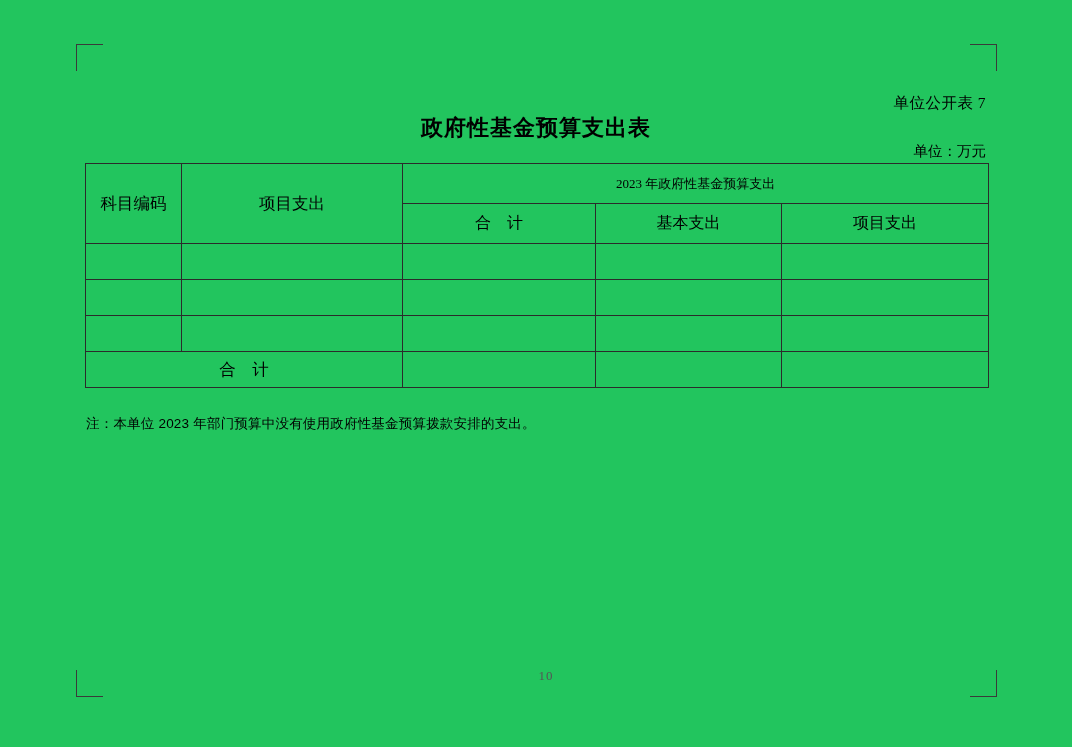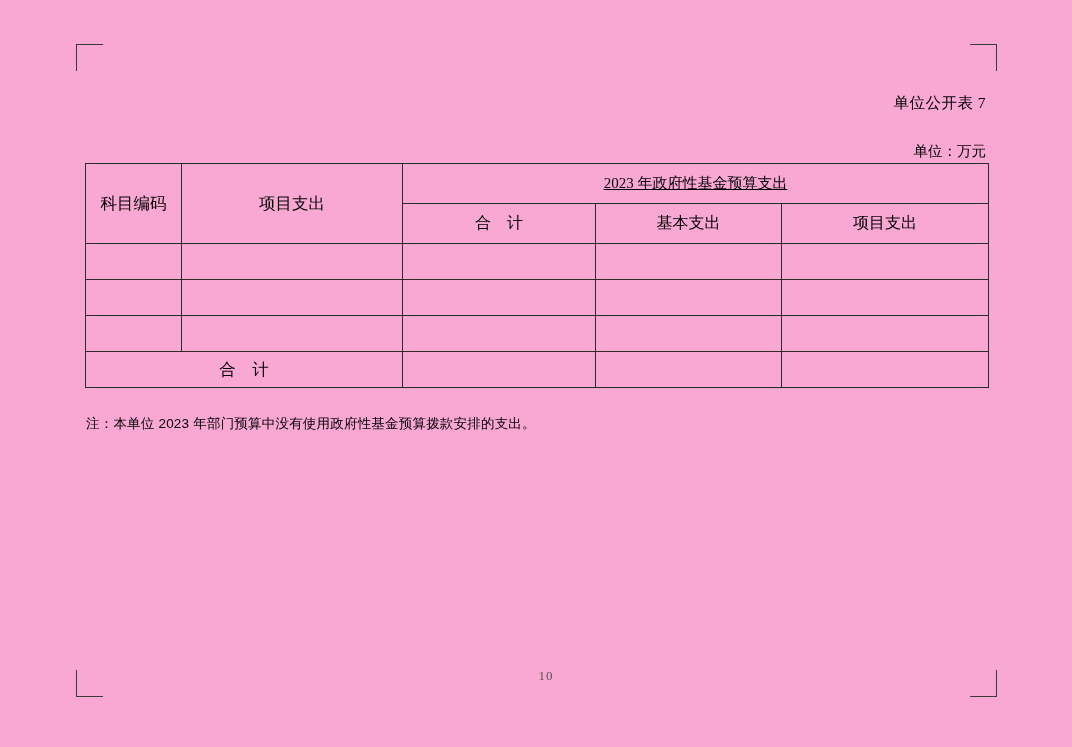--- a/index.html
+++ b/index.html
@@ -10,21 +10,21 @@
   body {
     width: 1072px;
     height: 747px;
     overflow: hidden;
     font-family: "Liberation Serif", serif;
   }
   .page {
     position: relative;
     width: 1072px;
     height: 747px;
-    background: #f9a8d4;
+    background: #22c55e;
     box-sizing: border-box;
   }
   
   .crop {
     position: absolute;
     width: 26px;
     height: 26px;
   }
   .crop.tl { left: 76px;  top: 44px;  border-left: 1px solid #3a3a3a; border-top: 1px solid #3a3a3a; }
   .crop.tr { left: 970px; top: 44px;  border-right: 1px solid #3a3a3a; border-top: 1px solid #3a3a3a; }
@@ -71,23 +71,22 @@
   }
   table.budget td, table.budget th {
     border: 1px solid #2b2b2b;
     text-align: center;
     vertical-align: middle;
     color: #000;
     font-weight: normal;
     padding: 0;
   }
   .h-main {
-    font-size: 15px;
+    font-size: 13px;
     height: 39px;
-    text-decoration: underline;
   }
   .h-sub {
     font-size: 16px;
     height: 39px;
   }
   .h-left {
     font-size: 16.5px;
     height: 78px;
   }
   .body-row td {
@@ -124,20 +123,21 @@
 <body>
 
 <div class="page">
 
   <div class="crop tl"></div>
   <div class="crop tr"></div>
   <div class="crop bl"></div>
   <div class="crop br"></div>
 
   <div class="doc-label">单位公开表 7</div>
+  <div class="doc-title">政府性基金预算支出表</div>
   <div class="unit-note">单位：万元</div>
 
   <table class="budget">
     <colgroup>
       <col style="width:96px">
       <col style="width:221px">
       <col style="width:193px">
       <col style="width:186px">
       <col style="width:207px">
     </colgroup>

